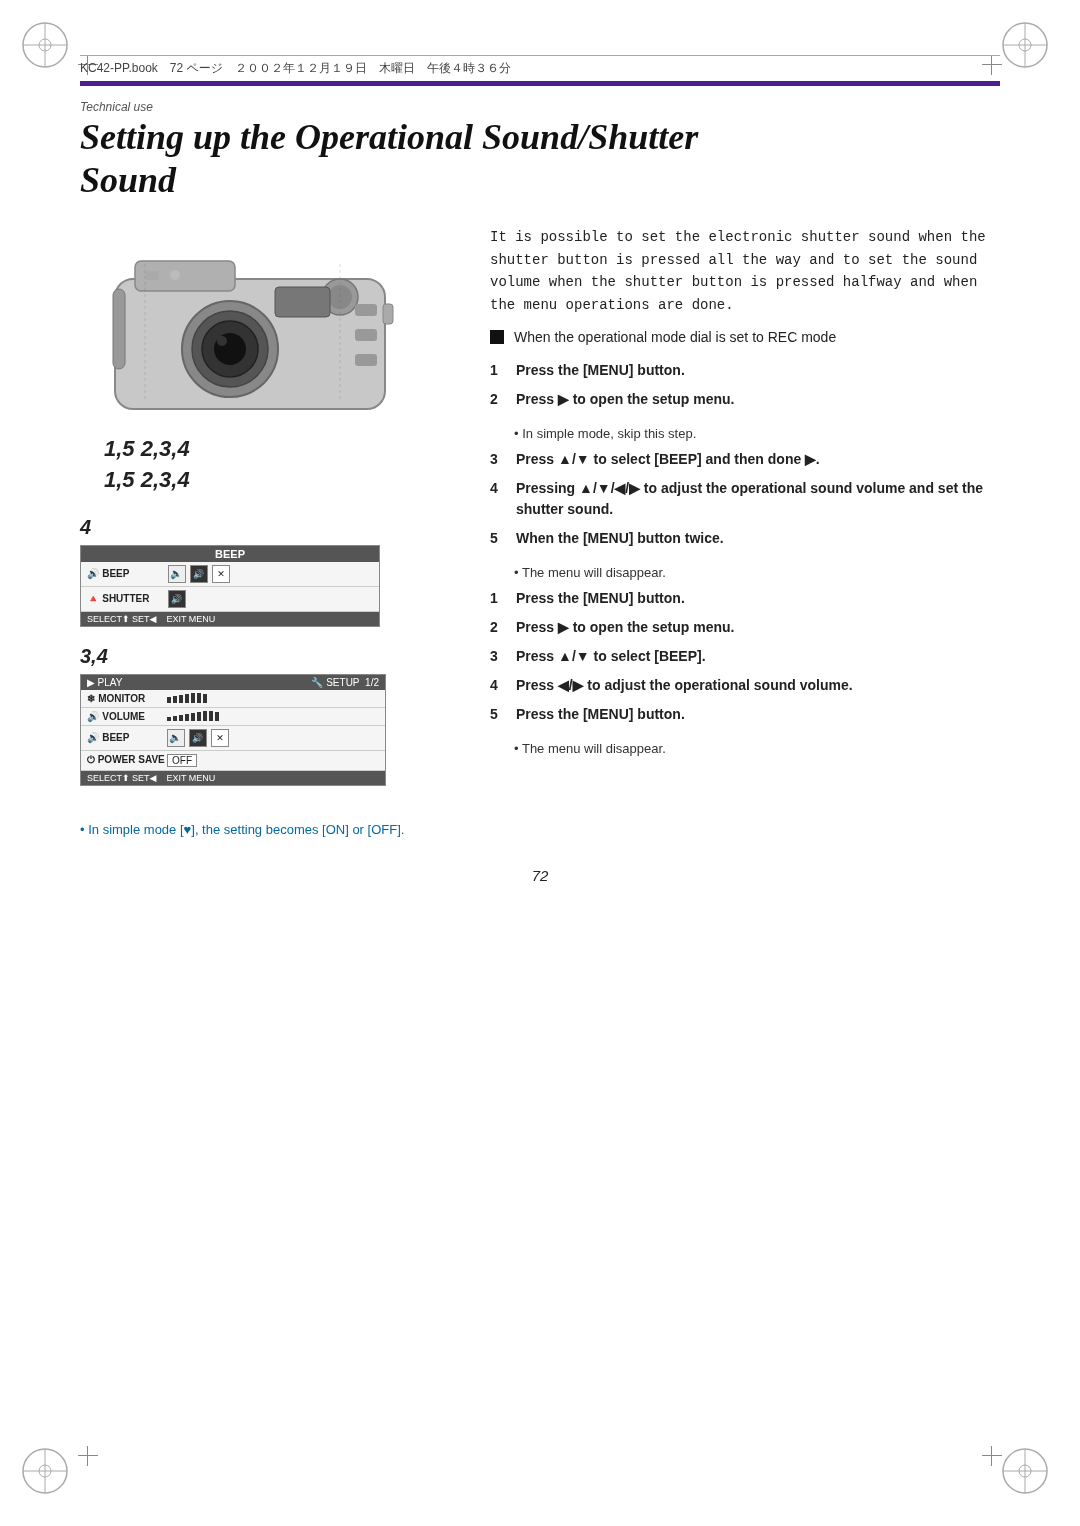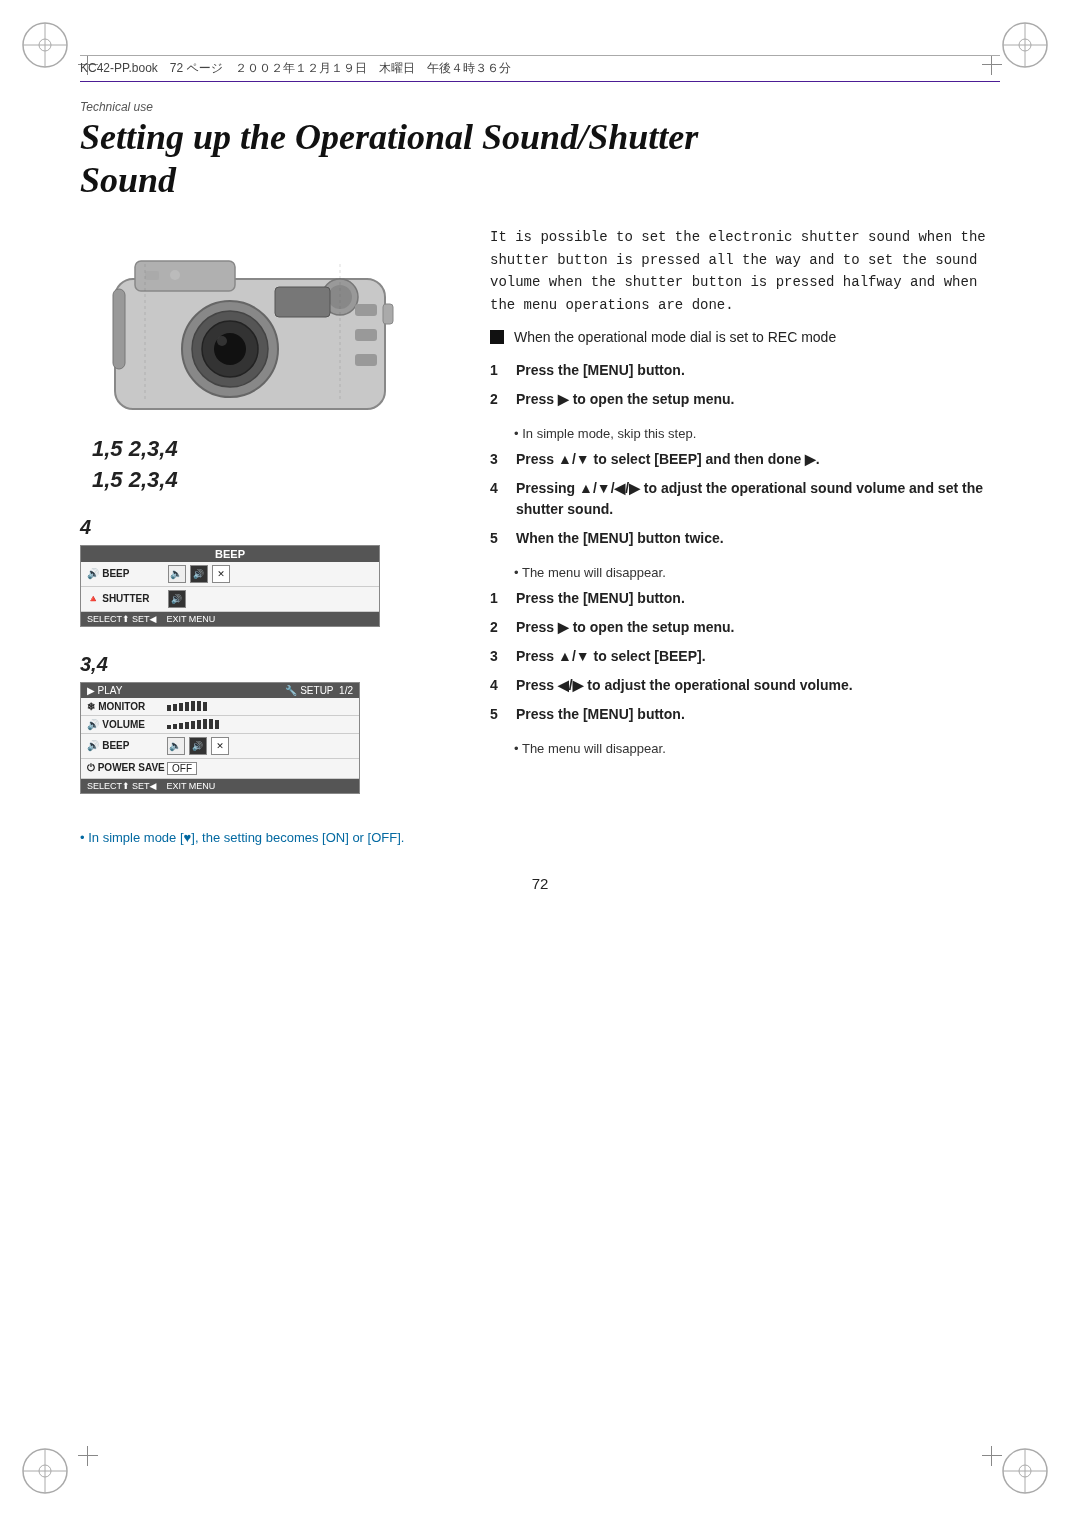--- a/index.html
+++ b/index.html
@@ -26,21 +26,21 @@
 
     
     .header-bar {
       position: absolute;
       top: 55px;
       left: 80px;
       right: 80px;
       display: flex;
       align-items: flex-start;
       border-top: 1px solid #aaa;
-      border-bottom: 1px solid #4c1d95;
+      border-bottom: 5px solid #4c1d95;
       padding: 4px 0;
     }
 
     
     .page-content {
       position: absolute;
       top: 100px;
       left: 80px;
       right: 80px;
       bottom: 80px;
@@ -88,36 +88,36 @@
       position: relative;
     }
     
 
     .camera-labels {
       font-size: 22px;
       font-weight: bold;
       font-style: italic;
       margin-bottom: 20px;
       line-height: 1.4;
-      margin-left: 12px;
+      margin-left: 24px;
     }
 
     
     .menu-box-label {
       font-size: 20px;
       font-weight: bold;
       font-style: italic;
       margin-bottom: 6px;
     }
     .menu-box {
       border: 1px solid #888;
       background: #f5f5f5;
       width: 300px;
       font-size: 11px;
-      margin-bottom: 26px;
+      margin-bottom: 18px;
     }
     .menu-box-title {
       background: #555;
       color: #fff;
       text-align: center;
       font-size: 11px;
       font-weight: bold;
       padding: 2px 0;
     }
     .menu-row {
@@ -227,20 +227,21 @@
       font-size: 13px;
       color: #0369a1;
     }
     .bottom-note::before { content: '• '; }
 
     
     .page-number {
       text-align: center;
       font-size: 15px;
       margin-top: 30px;
+      font-style: italic;
     }
 
     
     .inner-cross {
       position: absolute;
       width: 20px;
       height: 20px;
     }
     .inner-cross::before,
     .inner-cross::after {
@@ -248,21 +249,21 @@
       position: absolute;
       background: #888;
     }
     .inner-cross::before { width: 1px; height: 20px; left: 9px; top: 0; }
     .inner-cross::after { width: 20px; height: 1px; top: 9px; left: 0; }
 
     
     .menu-box2 {
       border: 1px solid #888;
       background: #f5f5f5;
-      width: 280px;
+      width: 306px;
       font-size: 10.5px;
     }
     .menu-box2-header {
       display: flex;
       align-items: center;
       background: #555;
       color: #fff;
       font-size: 10px;
       padding: 2px 6px;
       gap: 6px;

